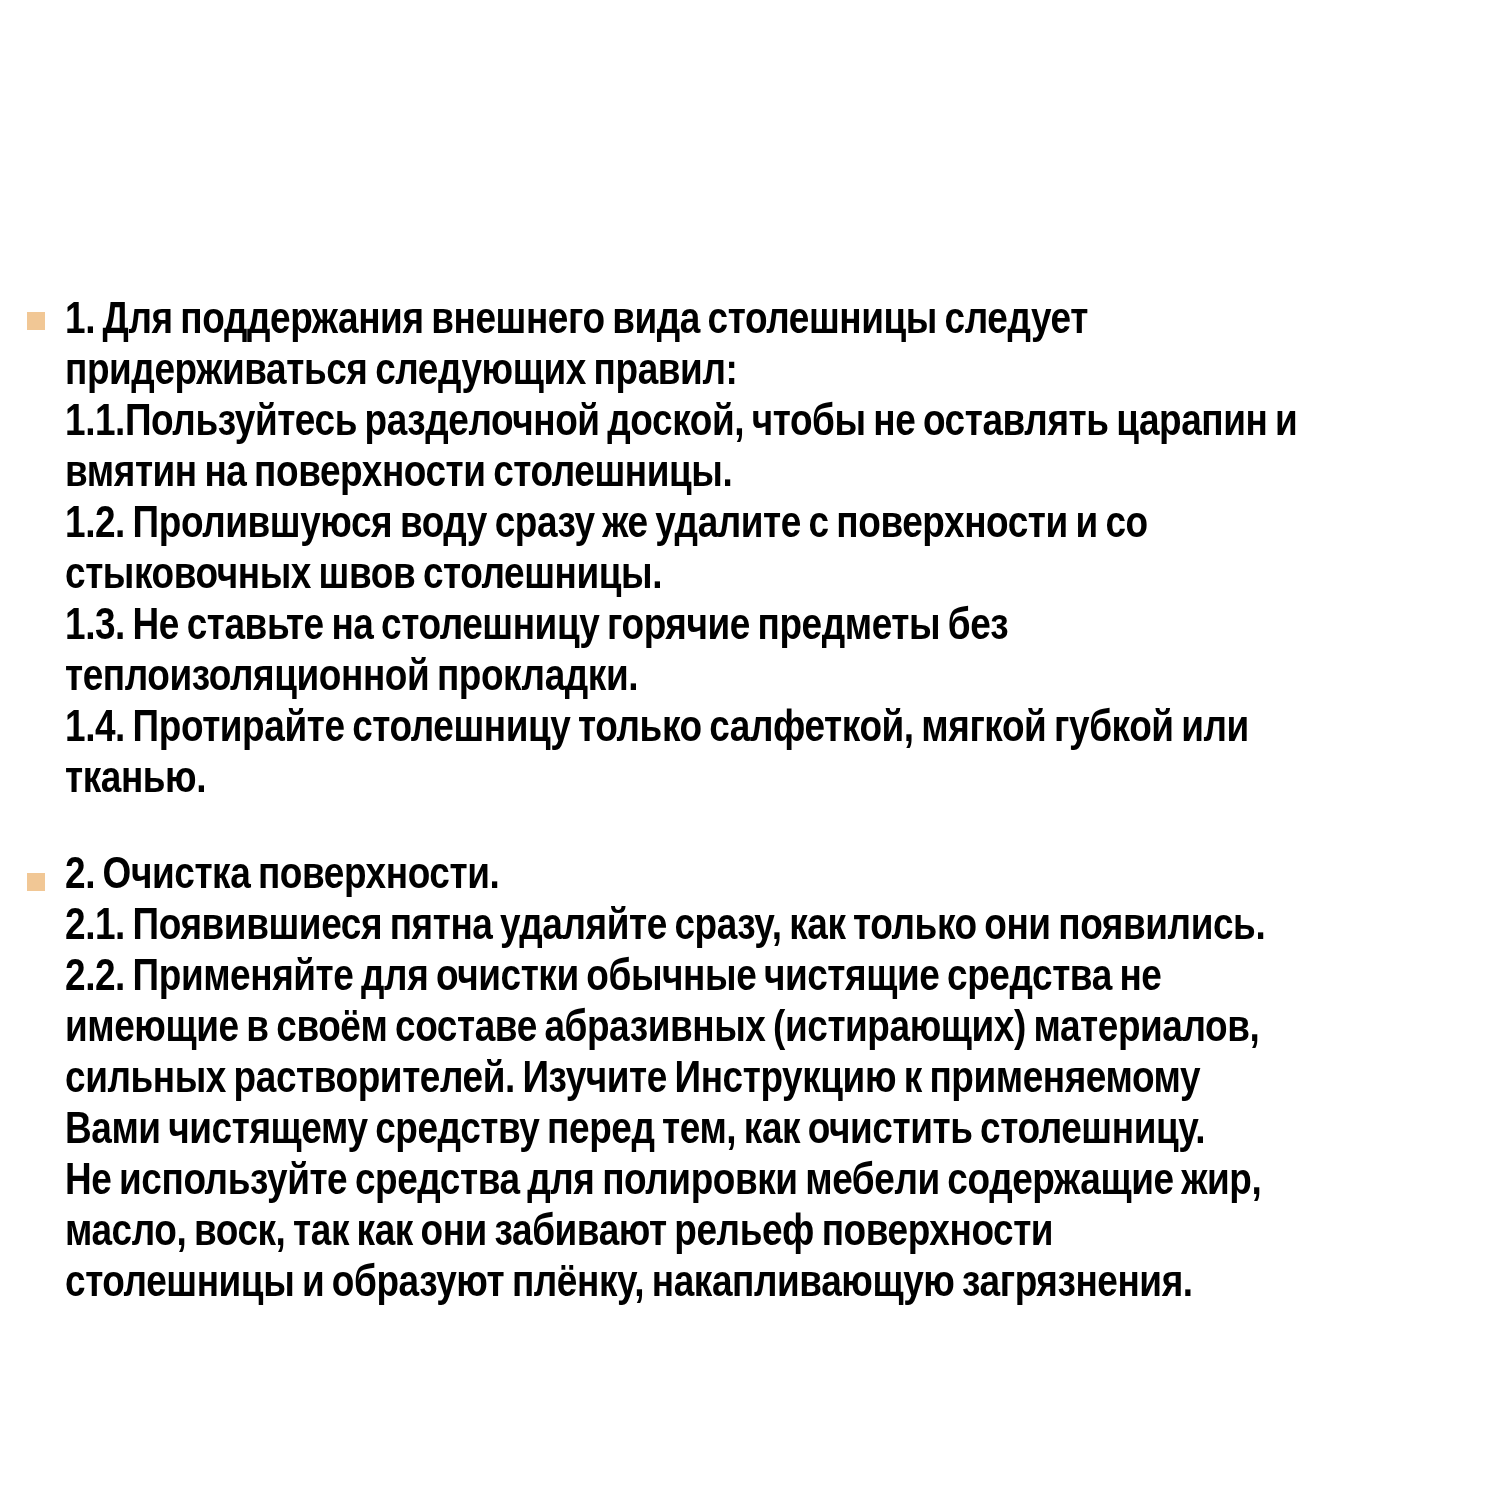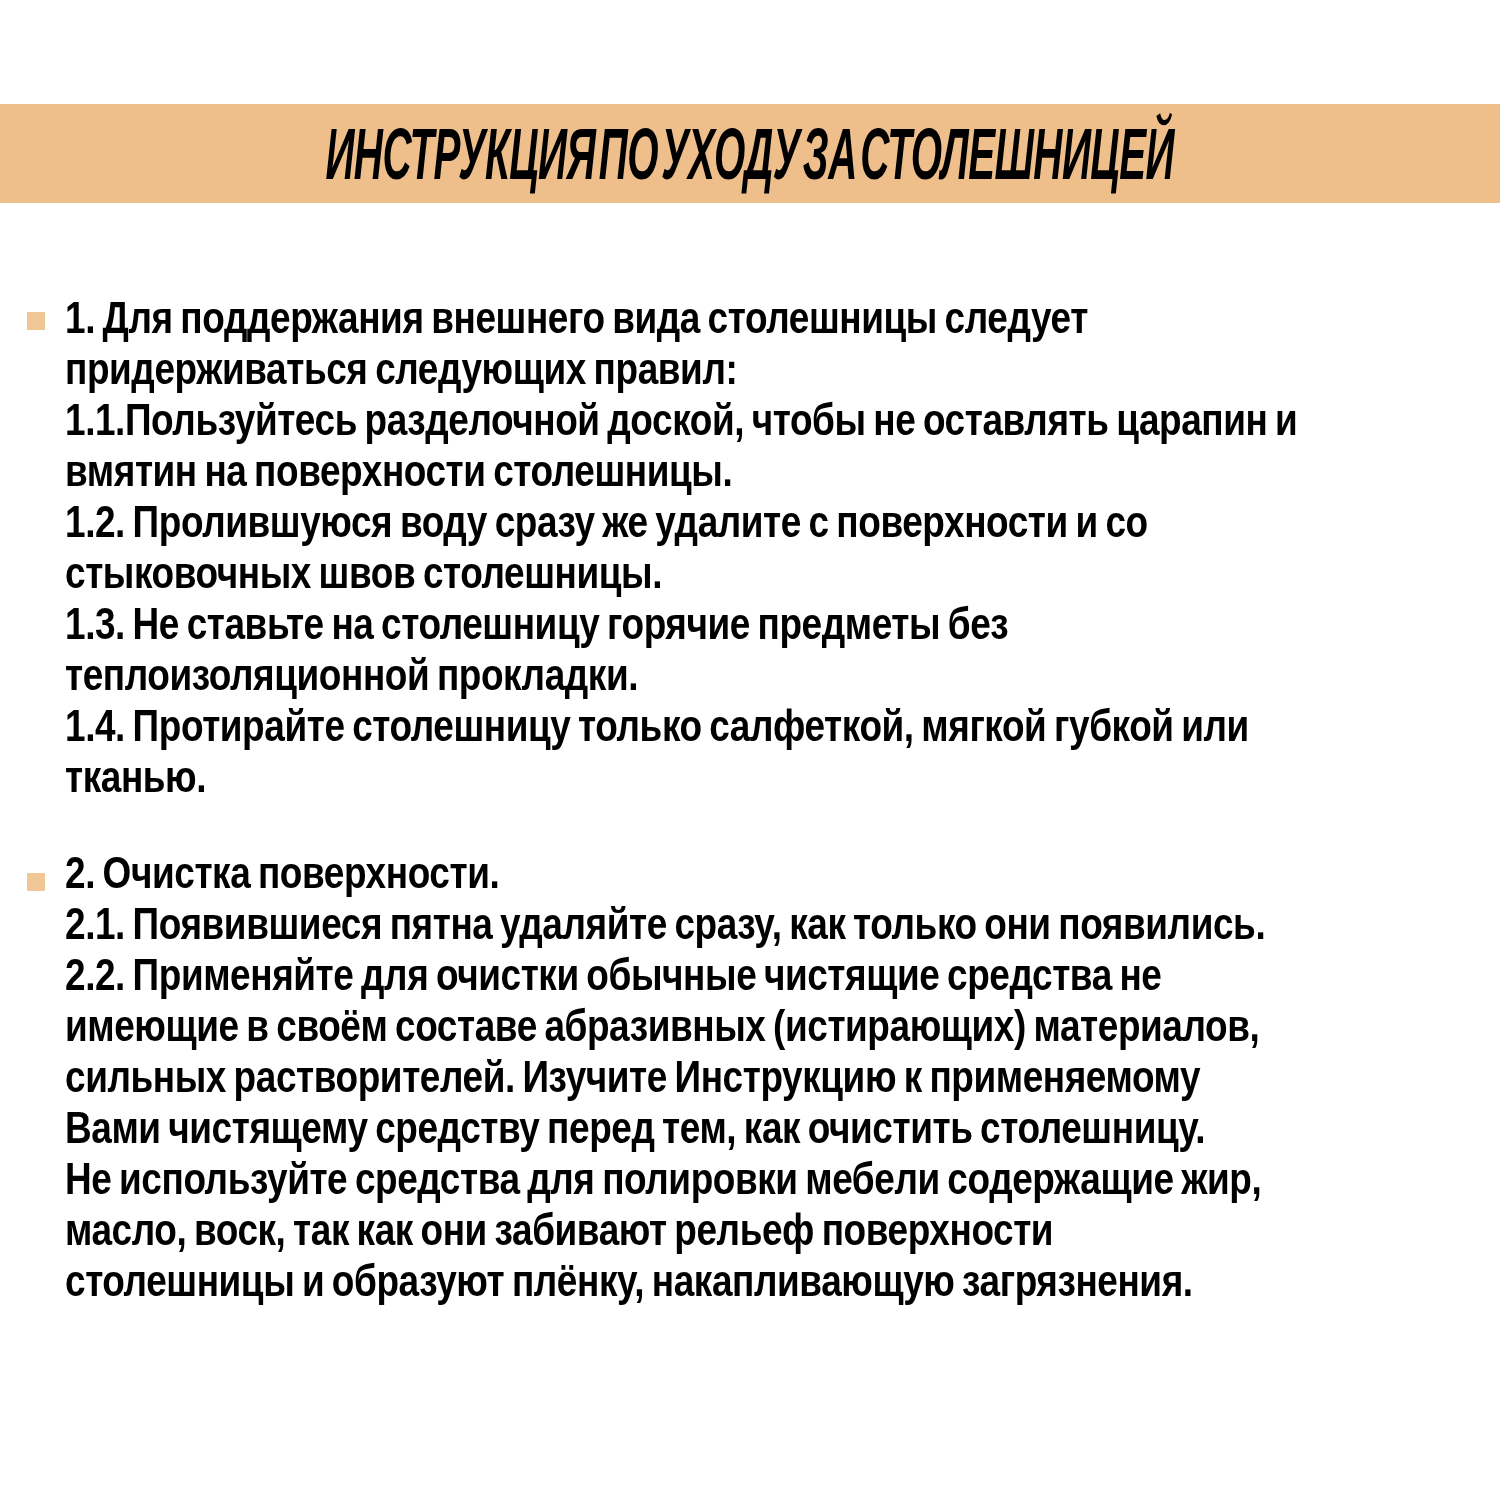--- a/index.html
+++ b/index.html
@@ -60,23 +60,20 @@
     transform-origin: left top;
   }
   .section-1 { top: 292px; }
   .section-2 { top: 847px; }
 </style>
 </head>
 <body>
 
 <div class="page" style="--page-bg: #ffffff; --band-bg: #efbf8b; --bullet-bg: #f1c795; --ink: #000000;">
 
-  <div class="band">
-    <h1 class="title">ИНСТРУКЦИЯ ПО УХОДУ ЗА СТОЛЕШНИЦЕЙ</h1>
-  </div>
 
   <div class="bullet bullet-1"></div>
   <div class="section section-1">1. Для поддержания внешнего вида столешницы следует
 придерживаться следующих правил:
 1.1.Пользуйтесь разделочной доской, чтобы не оставлять царапин и
 вмятин на поверхности столешницы.
 1.2. Пролившуюся воду сразу же удалите с поверхности и со
 стыковочных швов столешницы.
 1.3. Не ставьте на столешницу горячие предметы без
 теплоизоляционной прокладки.

